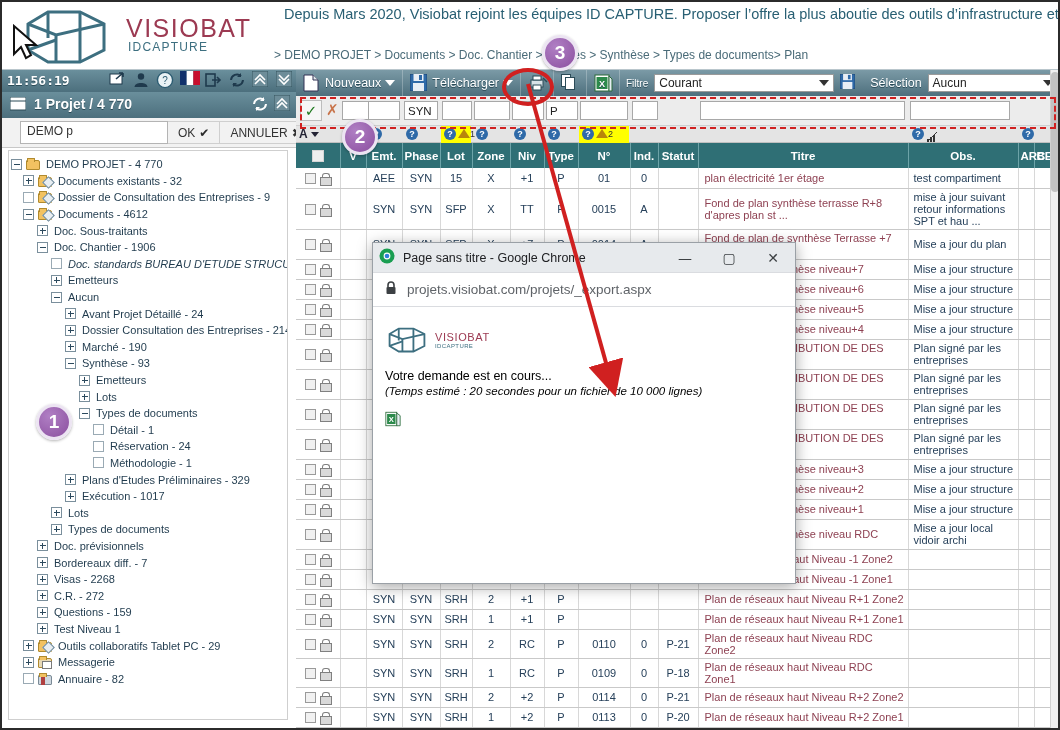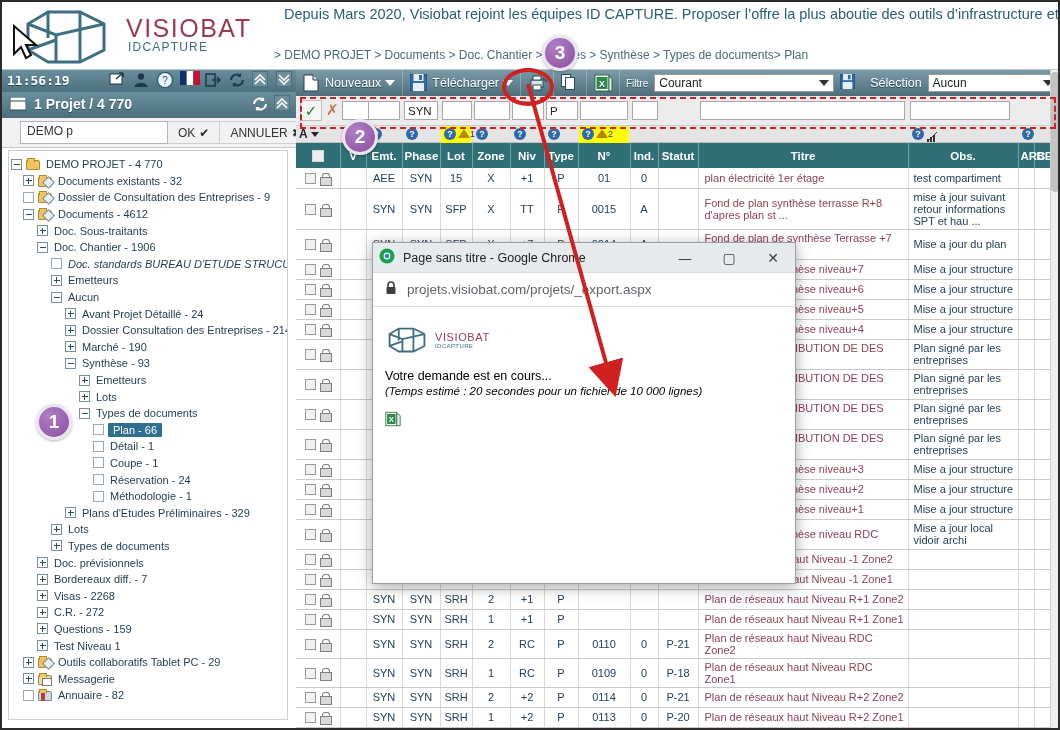--- a/index.html
+++ b/index.html
@@ -477,41 +477,37 @@
       <div class="tnode indent5">
         <span class="tog plus"></span>
         <span class="tlabel">Lots</span>
       </div>
       <div class="tnode indent5">
         <span class="tog minus"></span>
         <span class="tlabel">Types de documents</span>
       </div>
       <div class="tnode indent6">
         <span class="tog leaf"></span>
-        <span class="tlabel sel">Plan - 66</span>
-      </div>
-      <div class="tnode indent6">
-        <span class="tog leaf"></span>
         <span class="tlabel">Détail - 1</span>
-      </div>
-      <div class="tnode indent6">
-        <span class="tog leaf"></span>
-        <span class="tlabel">Coupe - 1</span>
       </div>
       <div class="tnode indent6">
         <span class="tog leaf"></span>
         <span class="tlabel">Réservation - 24</span>
       </div>
       <div class="tnode indent6">
         <span class="tog leaf"></span>
         <span class="tlabel">Méthodologie - 1</span>
       </div>
       <div class="tnode indent4">
         <span class="tog plus"></span>
         <span class="tlabel">Plans d'Etudes Préliminaires - 329</span>
+      </div>
+      <div class="tnode indent4">
+        <span class="tog plus"></span>
+        <span class="tlabel">Exécution - 1017</span>
       </div>
       <div class="tnode indent3">
         <span class="tog plus"></span>
         <span class="tlabel">Lots</span>
       </div>
       <div class="tnode indent3">
         <span class="tog plus"></span>
         <span class="tlabel">Types de documents</span>
       </div>
       <div class="tnode indent2">

